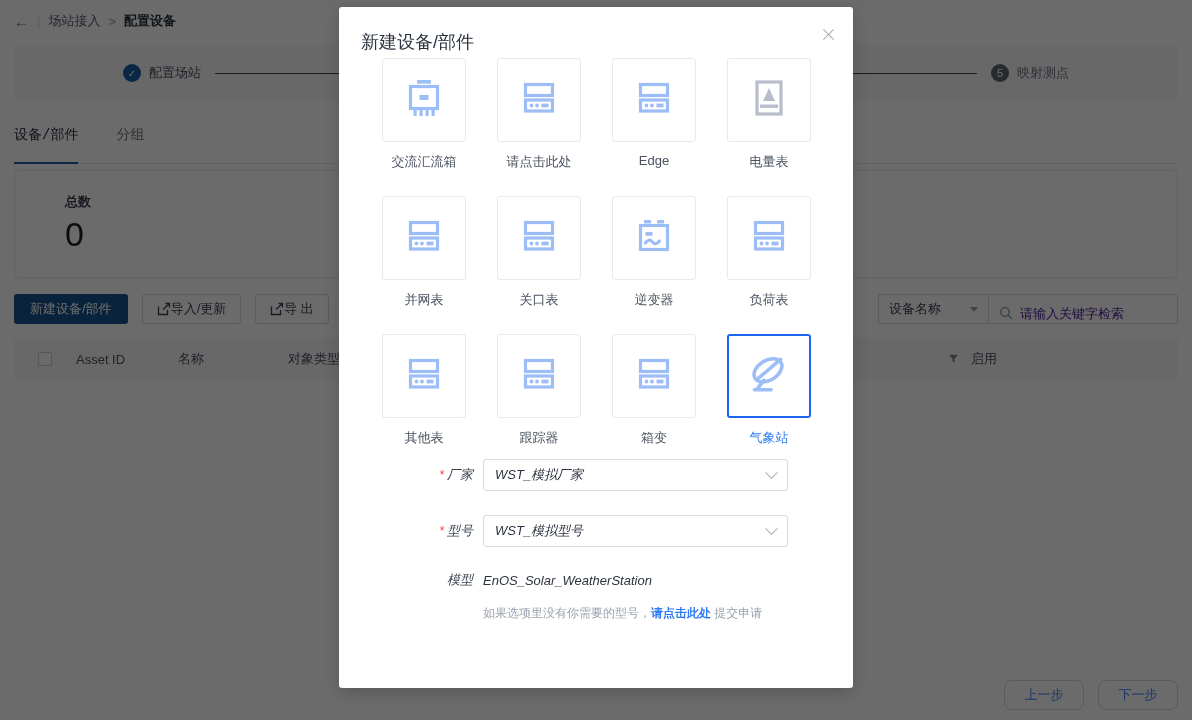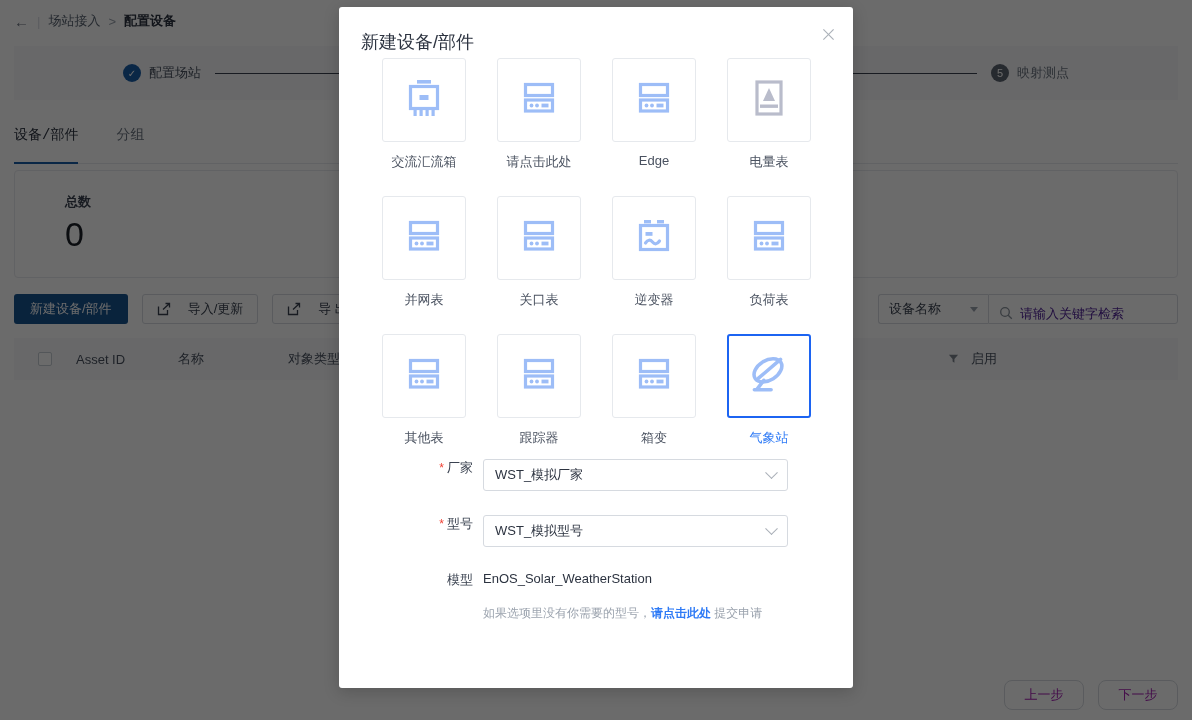--- a/index.html
+++ b/index.html
@@ -68,21 +68,21 @@
 
   .toolbar { position: absolute; left: 14px; top: 294px; display: flex; gap: 14px; align-items: center; }
   .btn-primary {
     background: #16538f; color: #fff; font-size: 13px;
     padding: 0 16px; height: 30px; border-radius: 3px;
     display: flex; align-items: center; justify-content: center; border: none;
   }
   .btn-ghost {
     background: #fff; border: 1px solid #d6dae0; color: #3a4250; font-size: 13px;
     padding: 0 14px; height: 30px; border-radius: 3px;
-    display: flex; align-items: center; gap: 17px; justify-content: center;
+    display: flex; align-items: center; gap: 0; justify-content: center;
   }
   .ico-sm { width: 14px; height: 14px; display: inline-block; }
 
   .searchgroup { position: absolute; right: 14px; top: 294px; display: flex; }
   .sg-select {
     width: 110px; height: 30px; border: 1px solid #d6dae0; border-right: none;
     border-radius: 3px 0 0 3px; display: flex; align-items: center;
     justify-content: space-between; padding: 0 10px; font-size: 13px; color: #3a4250;
     background: #fff;
   }
@@ -95,21 +95,21 @@
 
   .thead {
     position: absolute; left: 14px; top: 338px; width: 1164px; height: 42px;
     background: #f7f8fa; display: flex; align-items: center;
   }
   .th { font-size: 13px; color: #4a5260; }
   .chkbox { width: 14px; height: 14px; border: 1px solid #c7ccd3; border-radius: 2px; background:#fff; }
 
   .footnav { position: absolute; right: 14px; bottom: 10px; display: flex; gap: 14px; }
   .btn-nav {
-    border: 1px solid #d6dae0; background: #fff; color: #a21caf;
+    border: 1px solid #d6dae0; background: #fff; color: #3b82f6;
     font-size: 13px; height: 30px; width: 80px; border-radius: 8px;
     display: flex; align-items: center; justify-content: center;
   }
 
   
   .overlay { position: absolute; inset: 0; background: rgba(0,0,0,0.58); }
 
   
   .modal {
     position: absolute; left: 339px; top: 7px;
@@ -136,21 +136,21 @@
   .cell { width: 100px; display: flex; flex-direction: column; align-items: center; }
   .cell-box {
     width: 84px; height: 84px; border: 1px solid #e6e9ed; border-radius: 3px;
     display: flex; align-items: center; justify-content: center; background: #fff;
   }
   .cell.selected .cell-box { border: 2px solid #1c64f2; }
   .cell-label { margin-top: 11px; font-size: 13px; color: #4a5260; }
   .cell.selected .cell-label { color: #2f7bf6; }
 
   .form { position: absolute; left: 0; top: 452px; width: 514px; }
-  .frow { display: flex; margin-bottom: 12px; }
+  .frow { display: flex; align-items: center; margin-bottom: 12px; font-style: italic; }
   .flabel {
     width: 144px; text-align: right; padding-right: 10px;
     font-size: 13px; color: #3a4250;
   }
   .req { color: #f04134; margin-right: 3px; font-size: 12px; }
   .fselect {
     width: 305px; height: 32px; border: 1px solid #d6dae0; border-radius: 3px;
     display: flex; align-items: center; justify-content: space-between;
     padding: 0 11px; font-size: 13px; color: #2c3340; background: #fff;
   }

